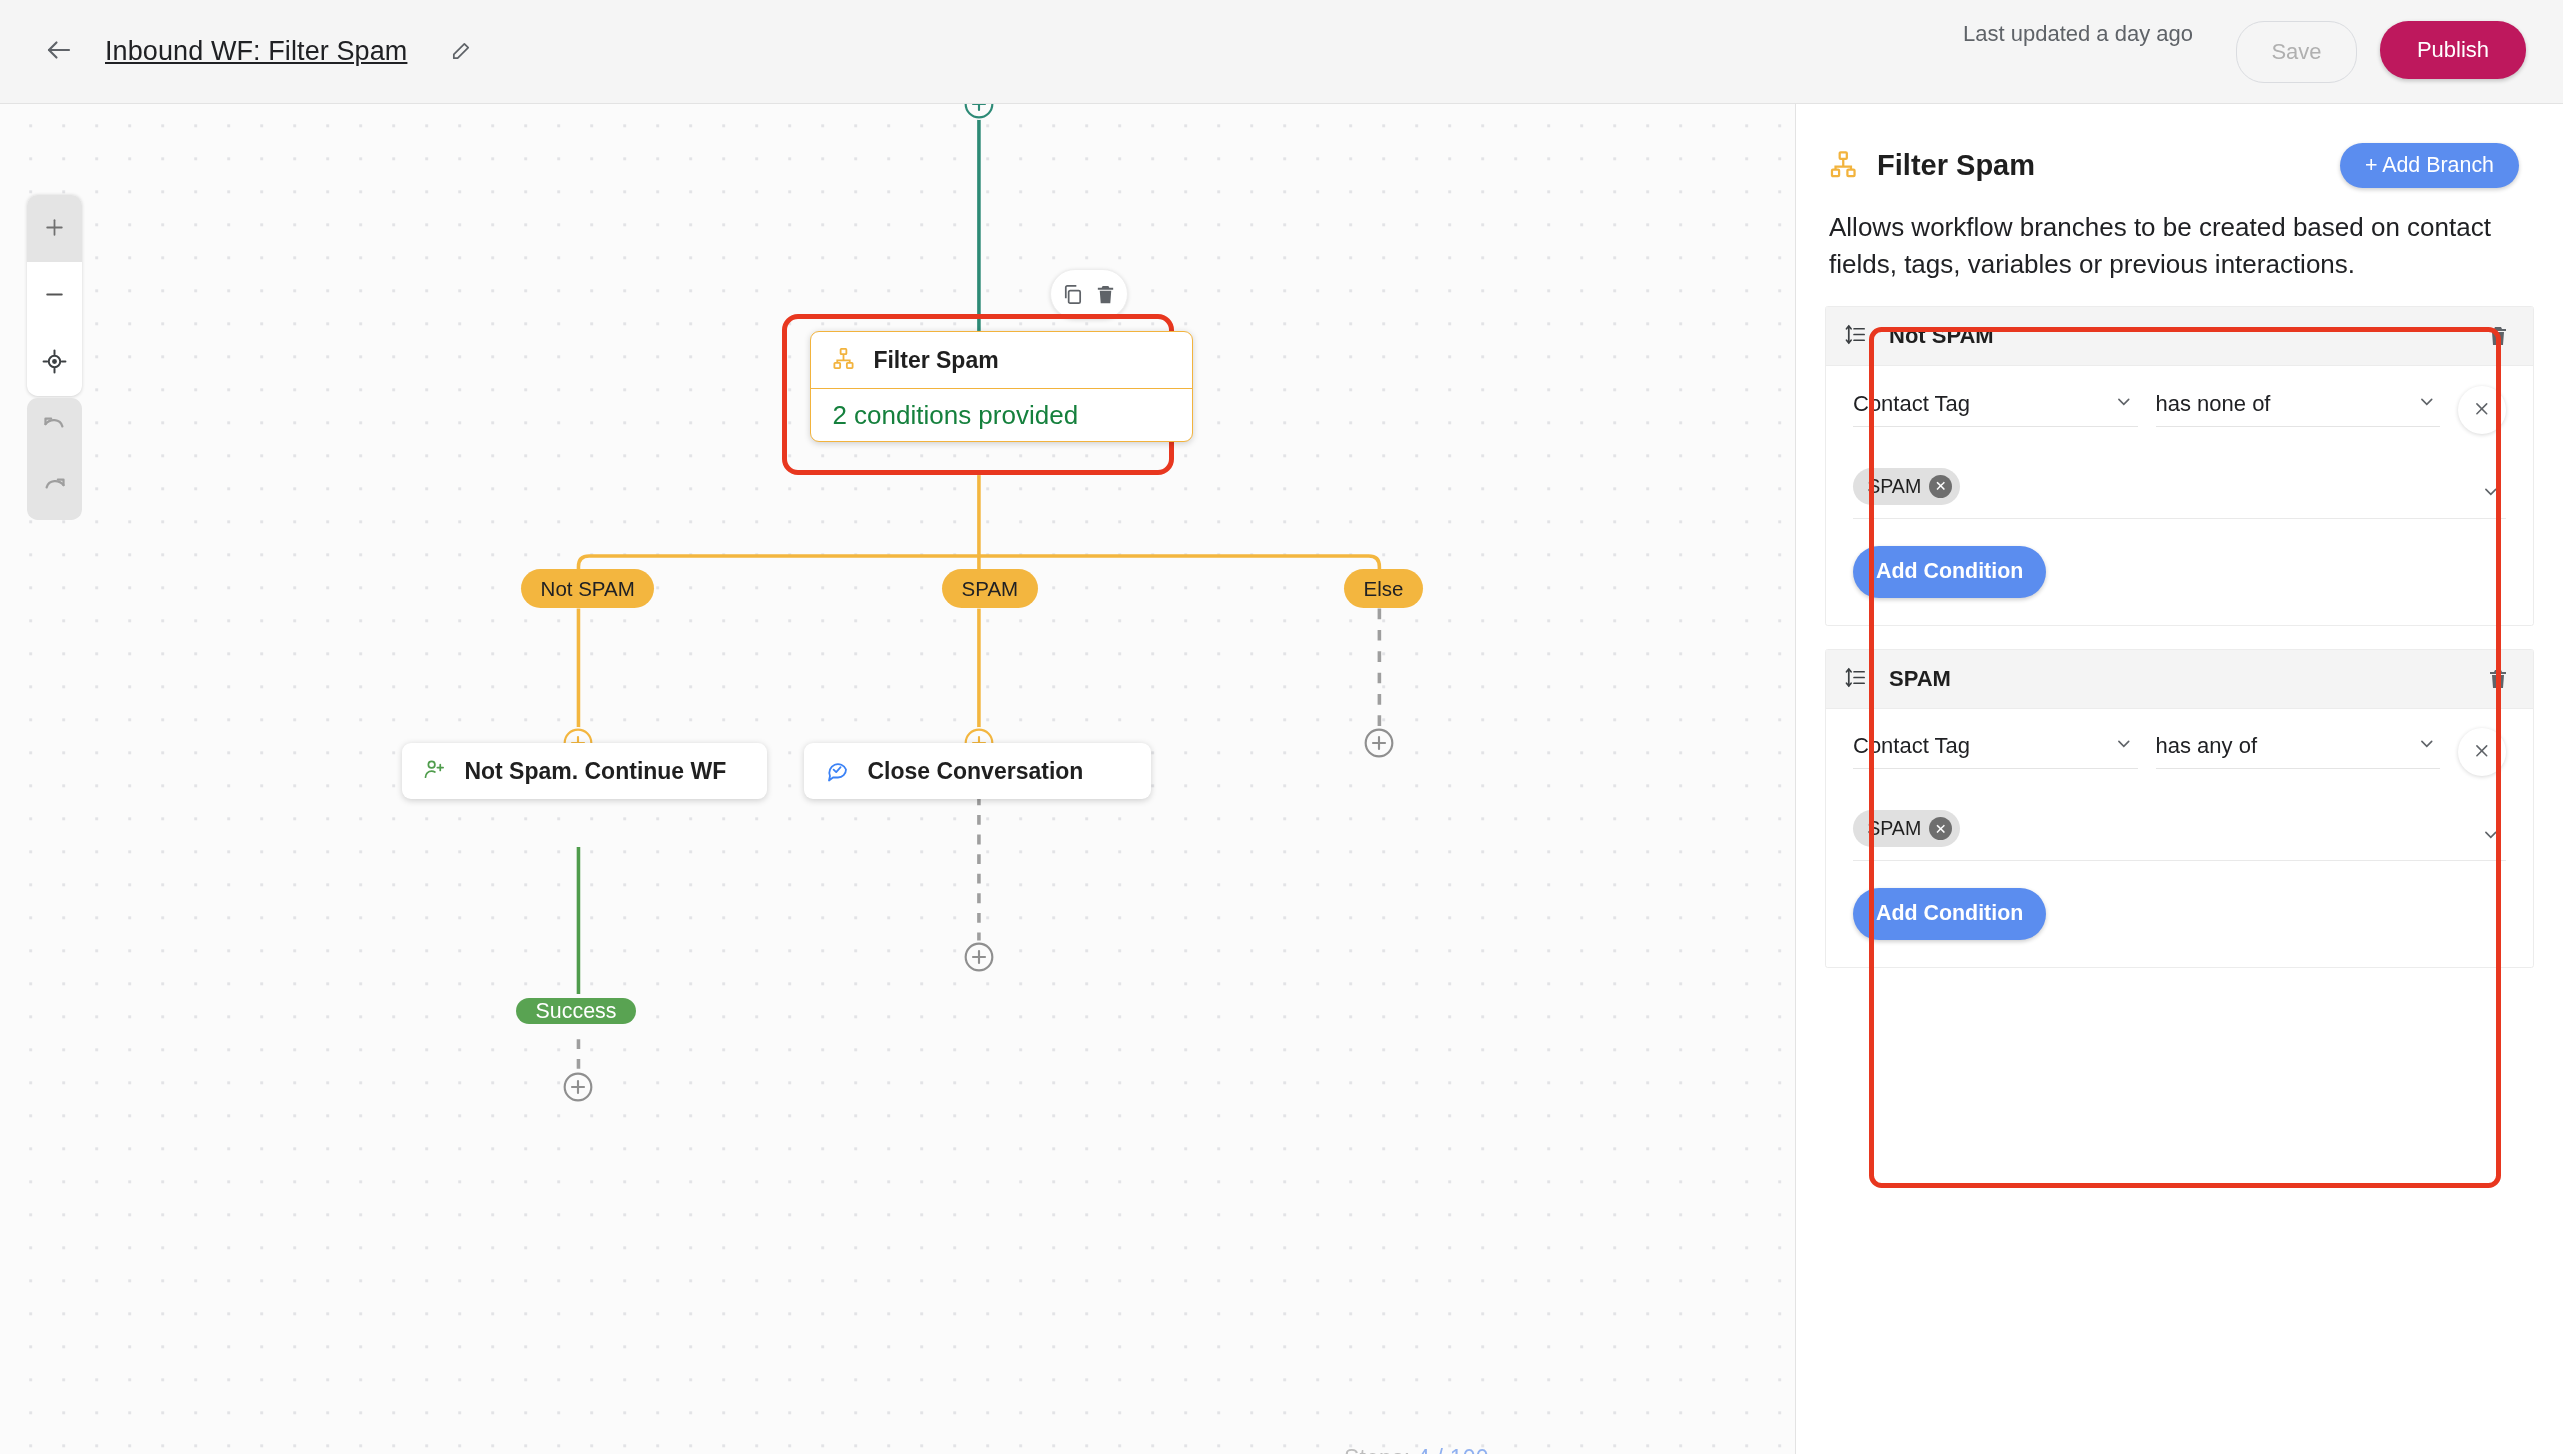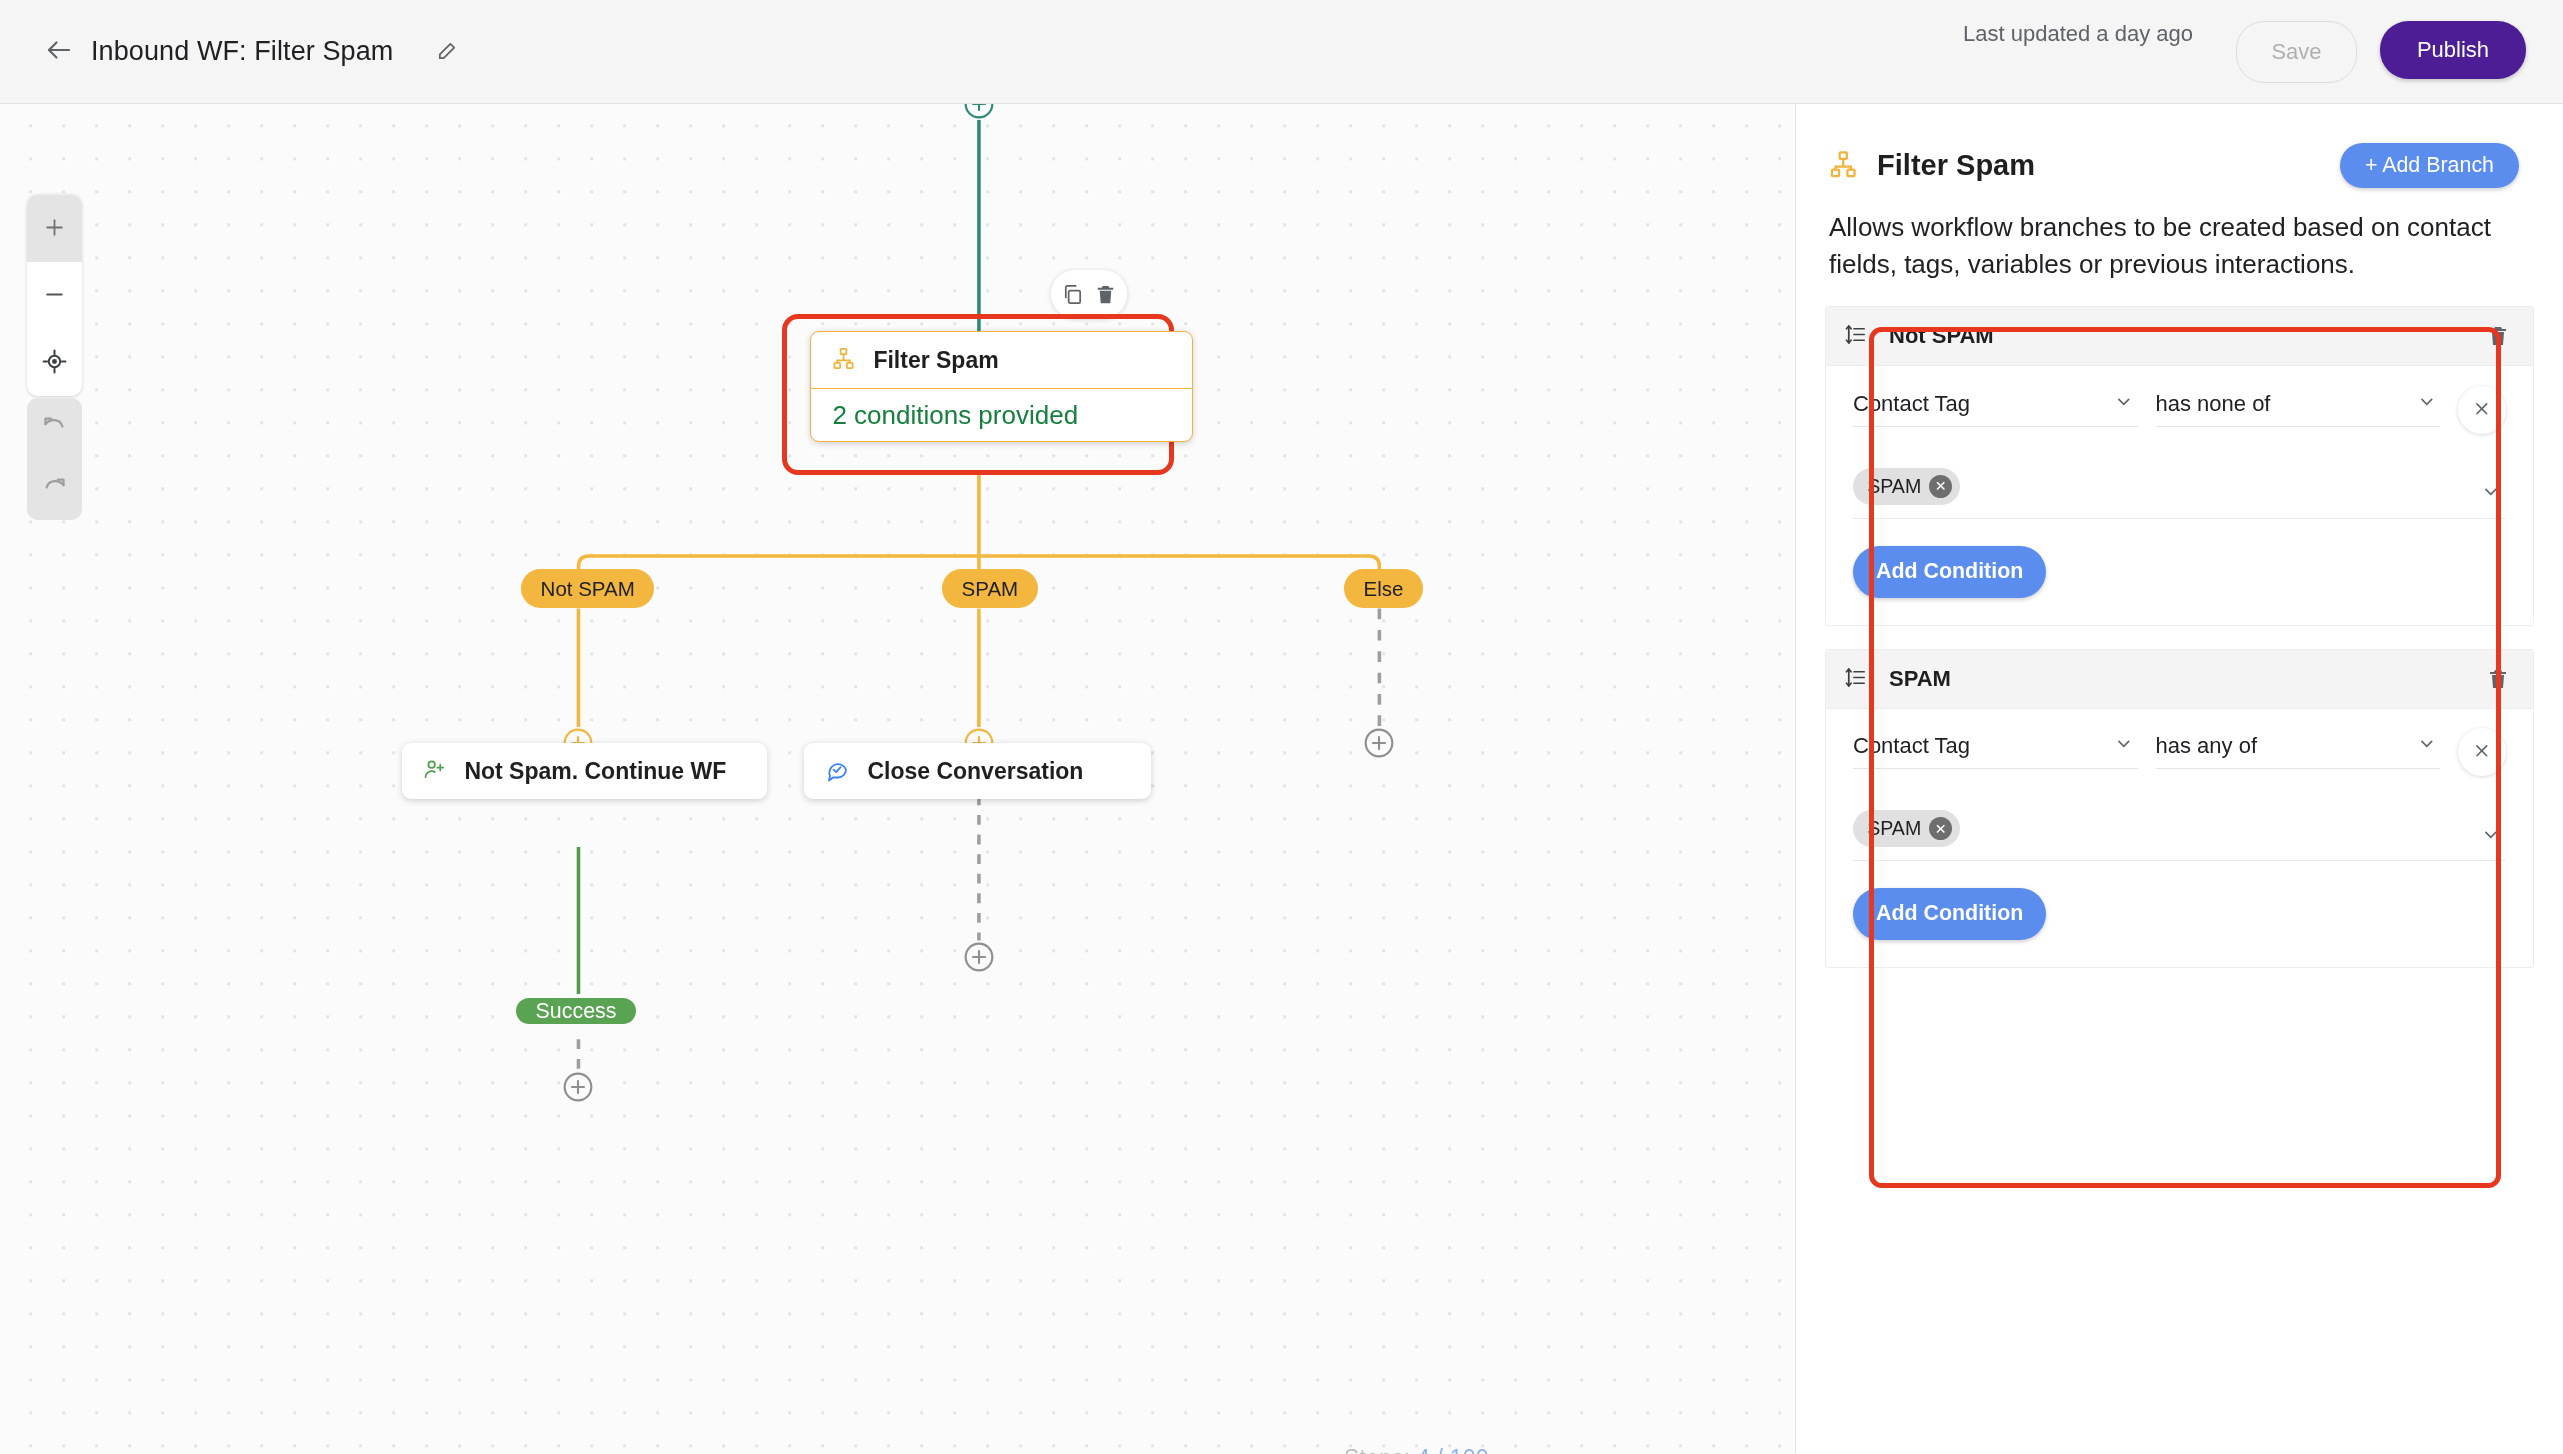--- a/index.html
+++ b/index.html
@@ -16,23 +16,24 @@
     background: #f5f5f5;
     border-bottom: 0.9px solid #e3e3e3;
     display: flex; align-items: center;
   }
   .back-btn {
     margin-left: 37px; width: 43px; height: 43px;
     display: flex; align-items: center; justify-content: center;
     cursor: pointer;
   }
   .page-title {
-    margin-left: 11px;
+    margin-left: 25px;
     font-size: 27px; font-weight: 400; color: #202124;
     letter-spacing: 0.1px;
+    text-decoration: underline;
   }
   .edit-btn {
     margin-left: 36px; width: 36px; height: 36px;
     display: flex; align-items: center; justify-content: center;
     cursor: pointer;
   }
   .topbar-right {
     margin-left: auto; display: flex; align-items: flex-start; gap: 0px;
     padding-right: 37px;
   }
@@ -42,21 +43,21 @@
   .btn-save {
     width: 121px; height: 62px;
     border: 0.9px solid #dadce0; border-radius: 28px;
     background: #f5f5f5; color: #b0b0b0;
     font-size: 22px; font-family: inherit;
     cursor: pointer; margin-right: 23px;
   }
   .btn-publish {
     width: 146px; height: 58px;
     border: none; border-radius: 28.5px;
-    background: #4c1d95; color: #ffffff;
+    background: #be185d; color: #ffffff;
     font-size: 22px; font-family: inherit;
     cursor: pointer;
     box-shadow: 0 1.8px 4.4px rgba(0,0,0,0.22);
   }
 
   
   .canvas {
     position: absolute; left: 0; top: 104px;
     width: 1795px; height: 1350px;
     background-color: #fbfbfb;

